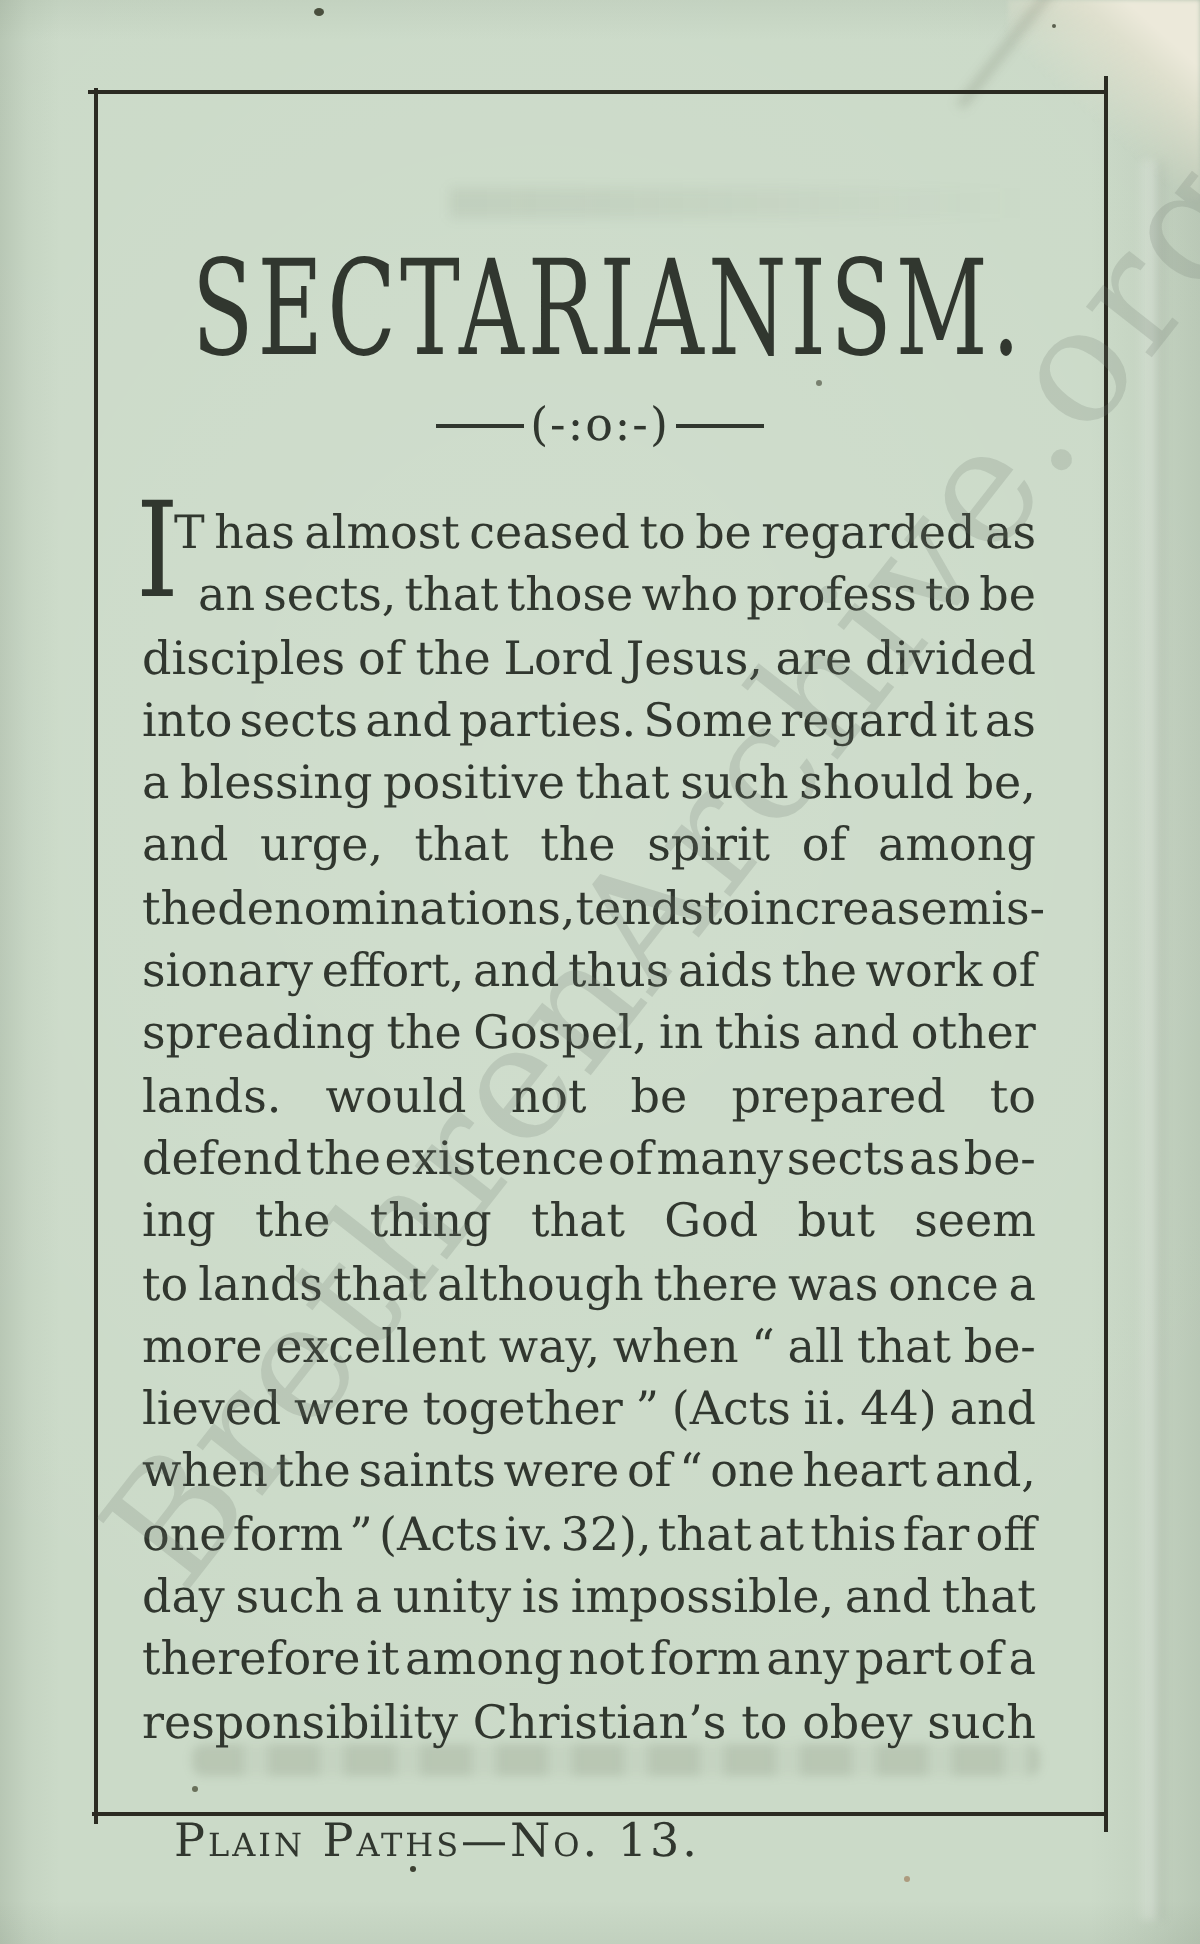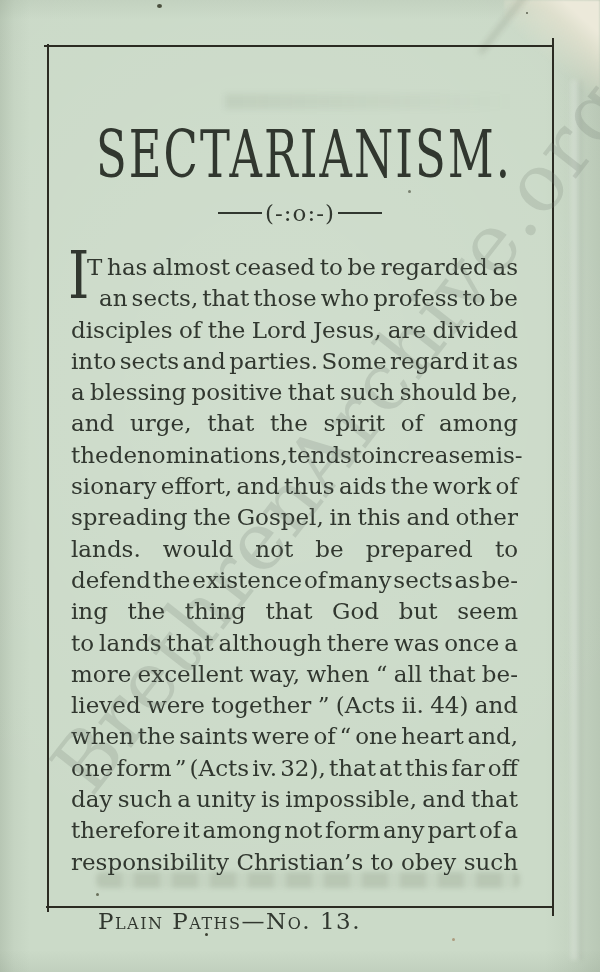--- a/index.html
+++ b/index.html
@@ -92,21 +92,21 @@
   }
   .line{
     display:flex;justify-content:space-between;
     height:31.3px;line-height:31.3px;
     white-space:nowrap;
   }
   .line.l1{padding-left:16px;}
   .line.l2{padding-left:28px;}
 
   .footer{
-    position:absolute;left:98px;top:908px;
+    position:absolute;left:87px;top:908px;
     font-variant:small-caps;
     font-size:23px;letter-spacing:1.5px;
     color:var(--ink,#31372f);
     text-align:center;
   }
 
   .watermark{
     position:absolute;left:70px;top:735px;
     font-size:80px;letter-spacing:2px;white-space:nowrap;
     color:rgba(112,122,112,0.20);

